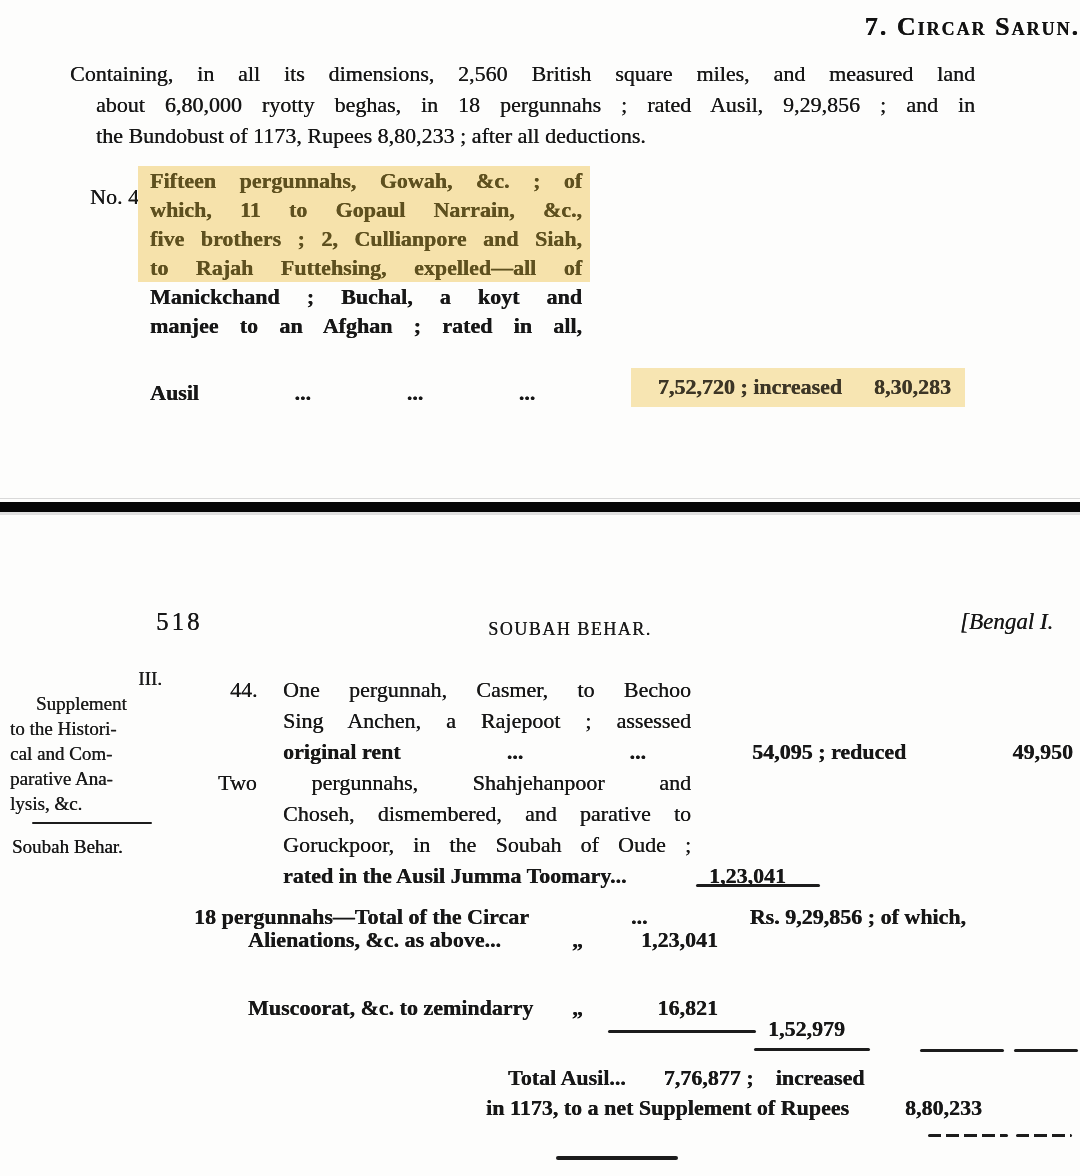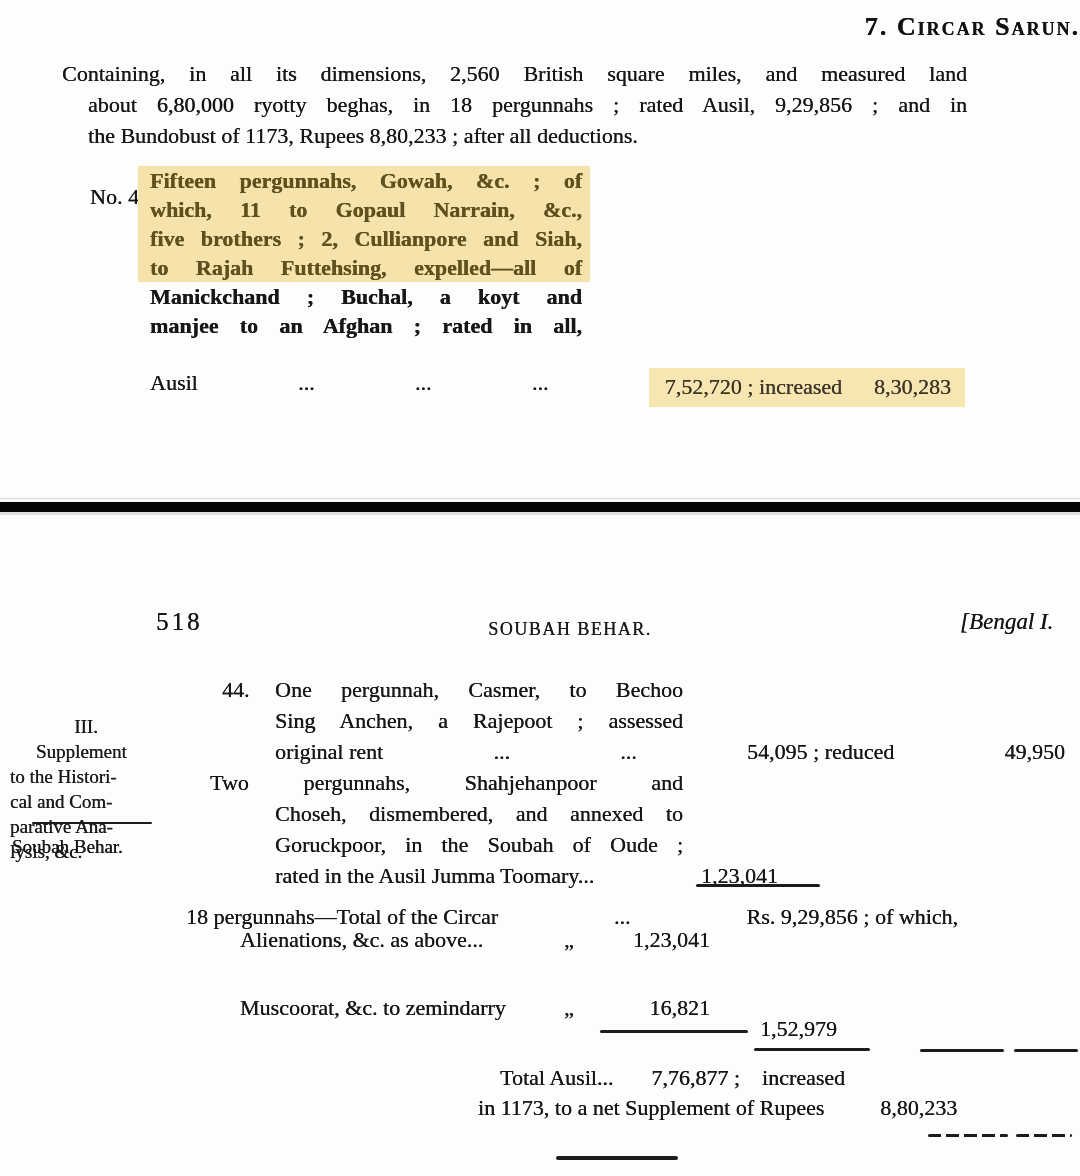--- a/index.html
+++ b/index.html
@@ -5,47 +5,47 @@
   html,body { margin:0; padding:0; background:#ffffff; }
   .page {
     position:relative; width:1080px; height:1176px;
     background:#fdfdfc; overflow:hidden;
     font-family:"Liberation Serif", serif;
     color:#171717;
     text-shadow:0.3px 0 0 currentColor; 
   }
   .abs { position:absolute; }
   .jline { text-align:justify; text-align-last:justify; }
-  .body-22 { font-size:22px; line-height:31px; }
+  .body-22 { font-size:22px; line-height:31px;margin-left:8px; }
   .body-43 { font-size:22px; line-height:29px; }
   .hl-line {
     background:#f6e2ab; color:#5e501f;
     margin-left:-12px; padding-left:12px;
     margin-right:-8px; padding-right:8px;
   }
   .hl-span { background:#f6e2ab; color:#5e501f; padding:1px 10px 2px 12px; margin-left:-12px; }
-  .hl-fig { background:#f7e5b2; color:#3d3626; padding:4px 14px 6px 16px; white-space:nowrap; }
+  .hl-fig { background:#f7e5b2; color:#3d3626; padding:4px 14px 6px 27px; white-space:nowrap; }
   .rule { position:absolute; background:#1c1c1c; border-radius:2px; }
   .rule-dashed {
     position:absolute; height:3px; border-radius:2px;
     background:repeating-linear-gradient(90deg,#1c1c1c 0 13px, rgba(0,0,0,0) 13px 18px);
   }
-  .flexrow { display:flex; align-items:flex-start; }
+  .flexrow { display:flex; align-items:flex-end;font-weight:bold; }
   .title {
     left:0; right:0; top:12px; text-align:right;
     font-variant:small-caps; font-size:26px; letter-spacing:2px; font-weight:bold; color:#121212;
   }
   .running-title {
     left:60px; right:0; top:619px; text-align:center;
     font-size:18px; letter-spacing:1.5px; color:#1a1a1a;
   }
   .page-number { left:156px; top:608px; font-size:25px; letter-spacing:3px; }
   .edition-ref { left:928px; top:609px; font-size:23px; font-style:italic;margin-left:32px; }
   .margin-note { left:10px; top:666px; width:152px; font-size:19px; line-height:25px; color:#1c1c1c; }
-  .margin-note .c { text-align:center;margin-top:48px; }
+  .margin-note .c { text-align:right; }
   .margin-note .ind { padding-left:26px; }
   .unitcol { margin-left:auto; width:46px; }
   .amtcol { width:100px; text-align:right; }
 </style>
 </head>
 <body>
 
 <div class="page">
 
   <div class="abs title">7. Circar Sarun.</div>
@@ -99,21 +99,21 @@
   <div class="abs body-22 jline" style="left:275px; top:705px; width:408px;">Sing Anchen, a Rajepoot ; assessed</div>
   <div class="abs body-22 flexrow" style="left:275px; top:736px; width:790px; justify-content:space-between;">
     <span>original rent</span>
     <span>...</span>
     <span>...</span>
     <span>54,095 ; reduced</span>
     <span>49,950</span>
   </div>
 
   <div class="abs body-22 jline" style="left:210px; top:767px; width:473px;">Two pergunnahs, Shahjehanpoor and</div>
-  <div class="abs body-22 jline" style="left:275px; top:798px; width:408px;">Choseh, dismembered, and annexed to</div>
+  <div class="abs body-22 jline" style="left:275px; top:798px; width:408px;">Choseh, dismembered, and parative to</div>
   <div class="abs body-22 jline" style="left:275px; top:829px; width:408px;">Goruckpoor, in the Soubah of Oude ;</div>
   <div class="abs body-22 flexrow" style="left:275px; top:860px; width:560px;">
     <span style="width:408px;">rated in the Ausil Jumma Toomary...</span>
     <span style="margin-left:18px;">1,23,041</span>
   </div>
   <div class="rule" style="left:696px; top:884px; width:124px; height:3px;"></div>
 
   <div class="abs body-22 flexrow" style="left:186px; top:901px; width:772px; justify-content:space-between;">
     <span>18 pergunnahs—Total of the Circar</span>
     <span>...</span>

